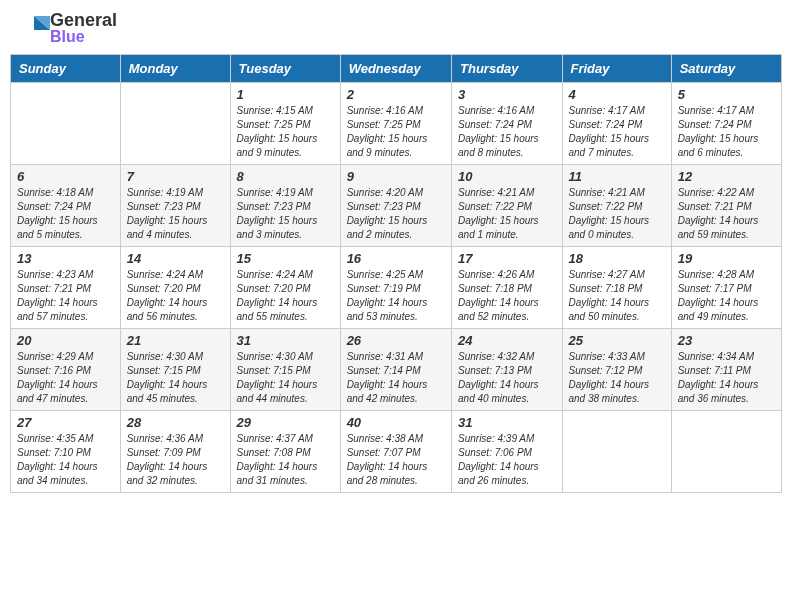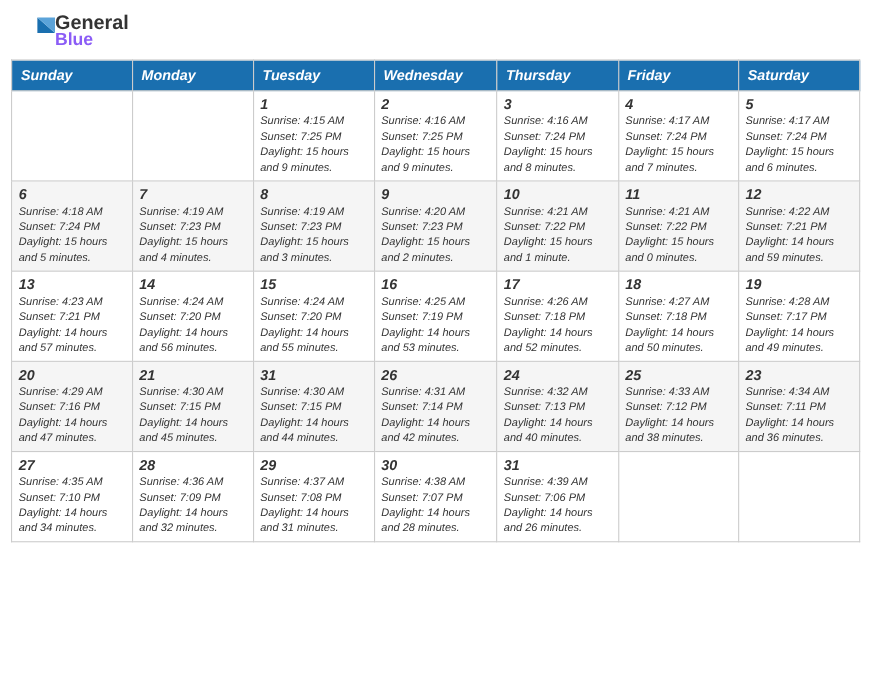--- a/index.html
+++ b/index.html
@@ -293,21 +293,21 @@
 Sunset: 7:09 PM
 Daylight: 14 hours and 32 minutes.</div>
         </td>
         <td>
           <span class="day-number">29</span>
           <div class="day-info">Sunrise: 4:37 AM
 Sunset: 7:08 PM
 Daylight: 14 hours and 31 minutes.</div>
         </td>
         <td>
-          <span class="day-number">30</span>
+          <span class="day-number">40</span>
           <div class="day-info">Sunrise: 4:38 AM
 Sunset: 7:07 PM
 Daylight: 14 hours and 28 minutes.</div>
         </td>
         <td>
           <span class="day-number">31</span>
           <div class="day-info">Sunrise: 4:39 AM
 Sunset: 7:06 PM
 Daylight: 14 hours and 26 minutes.</div>
         </td>

